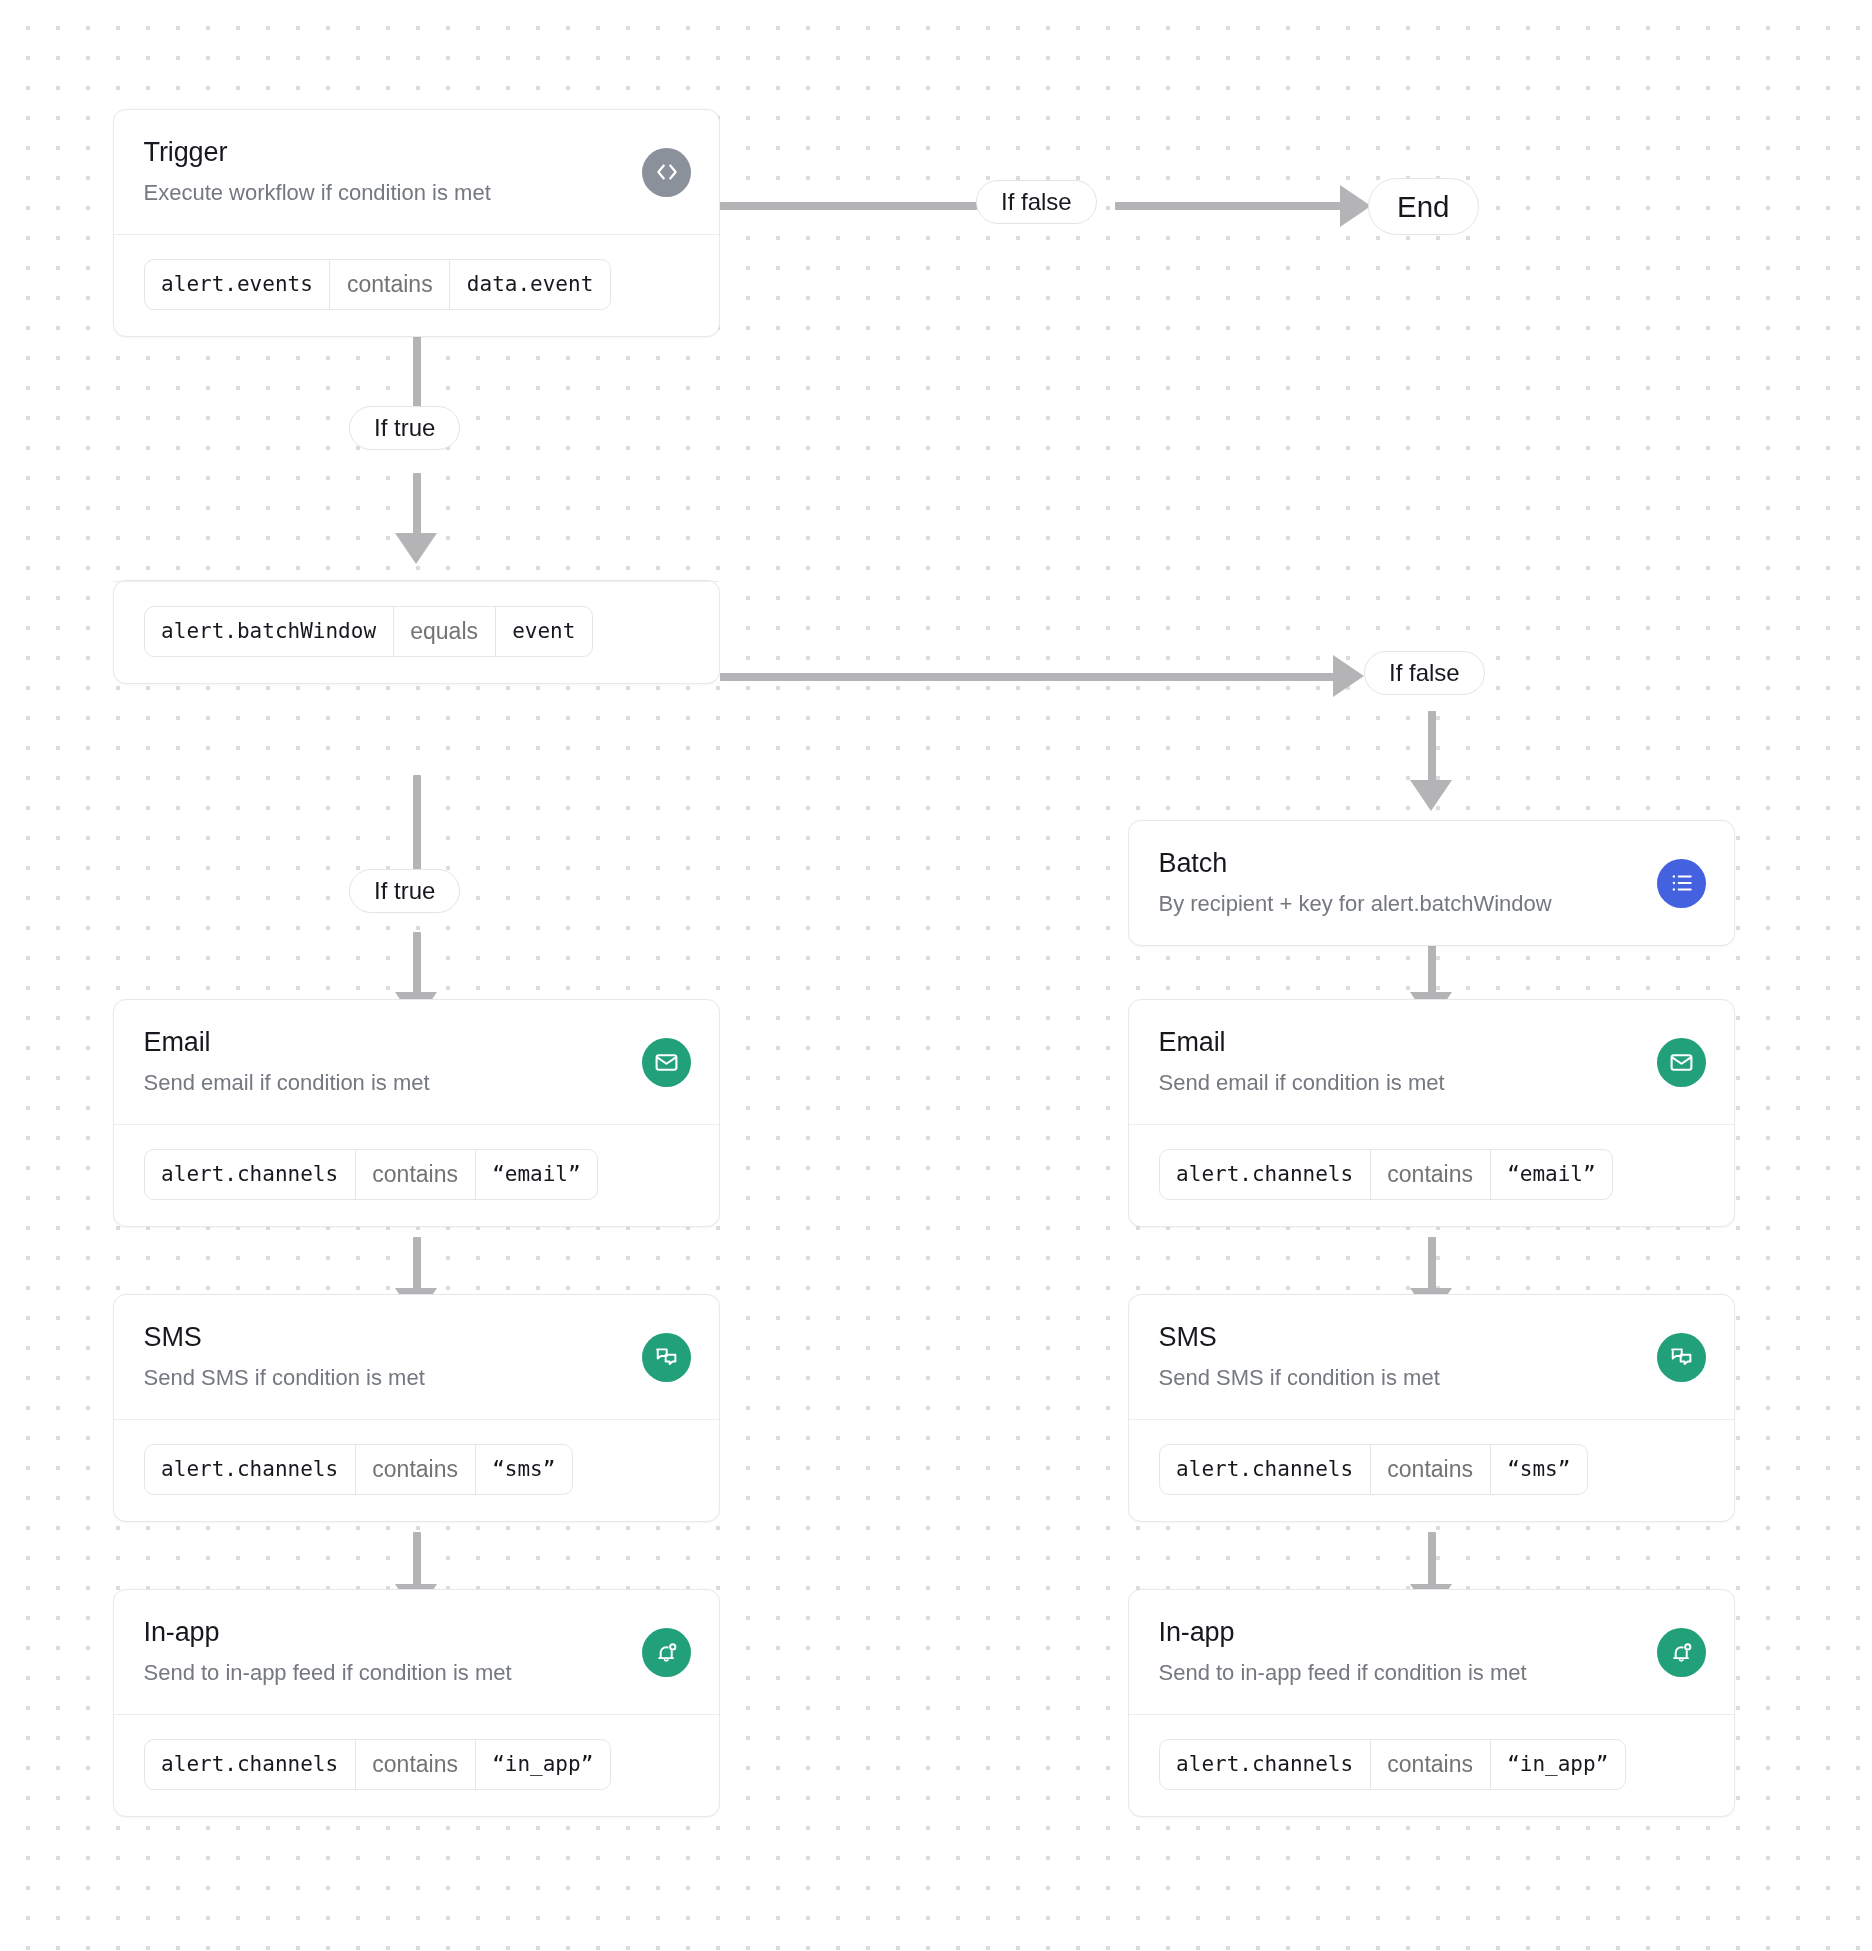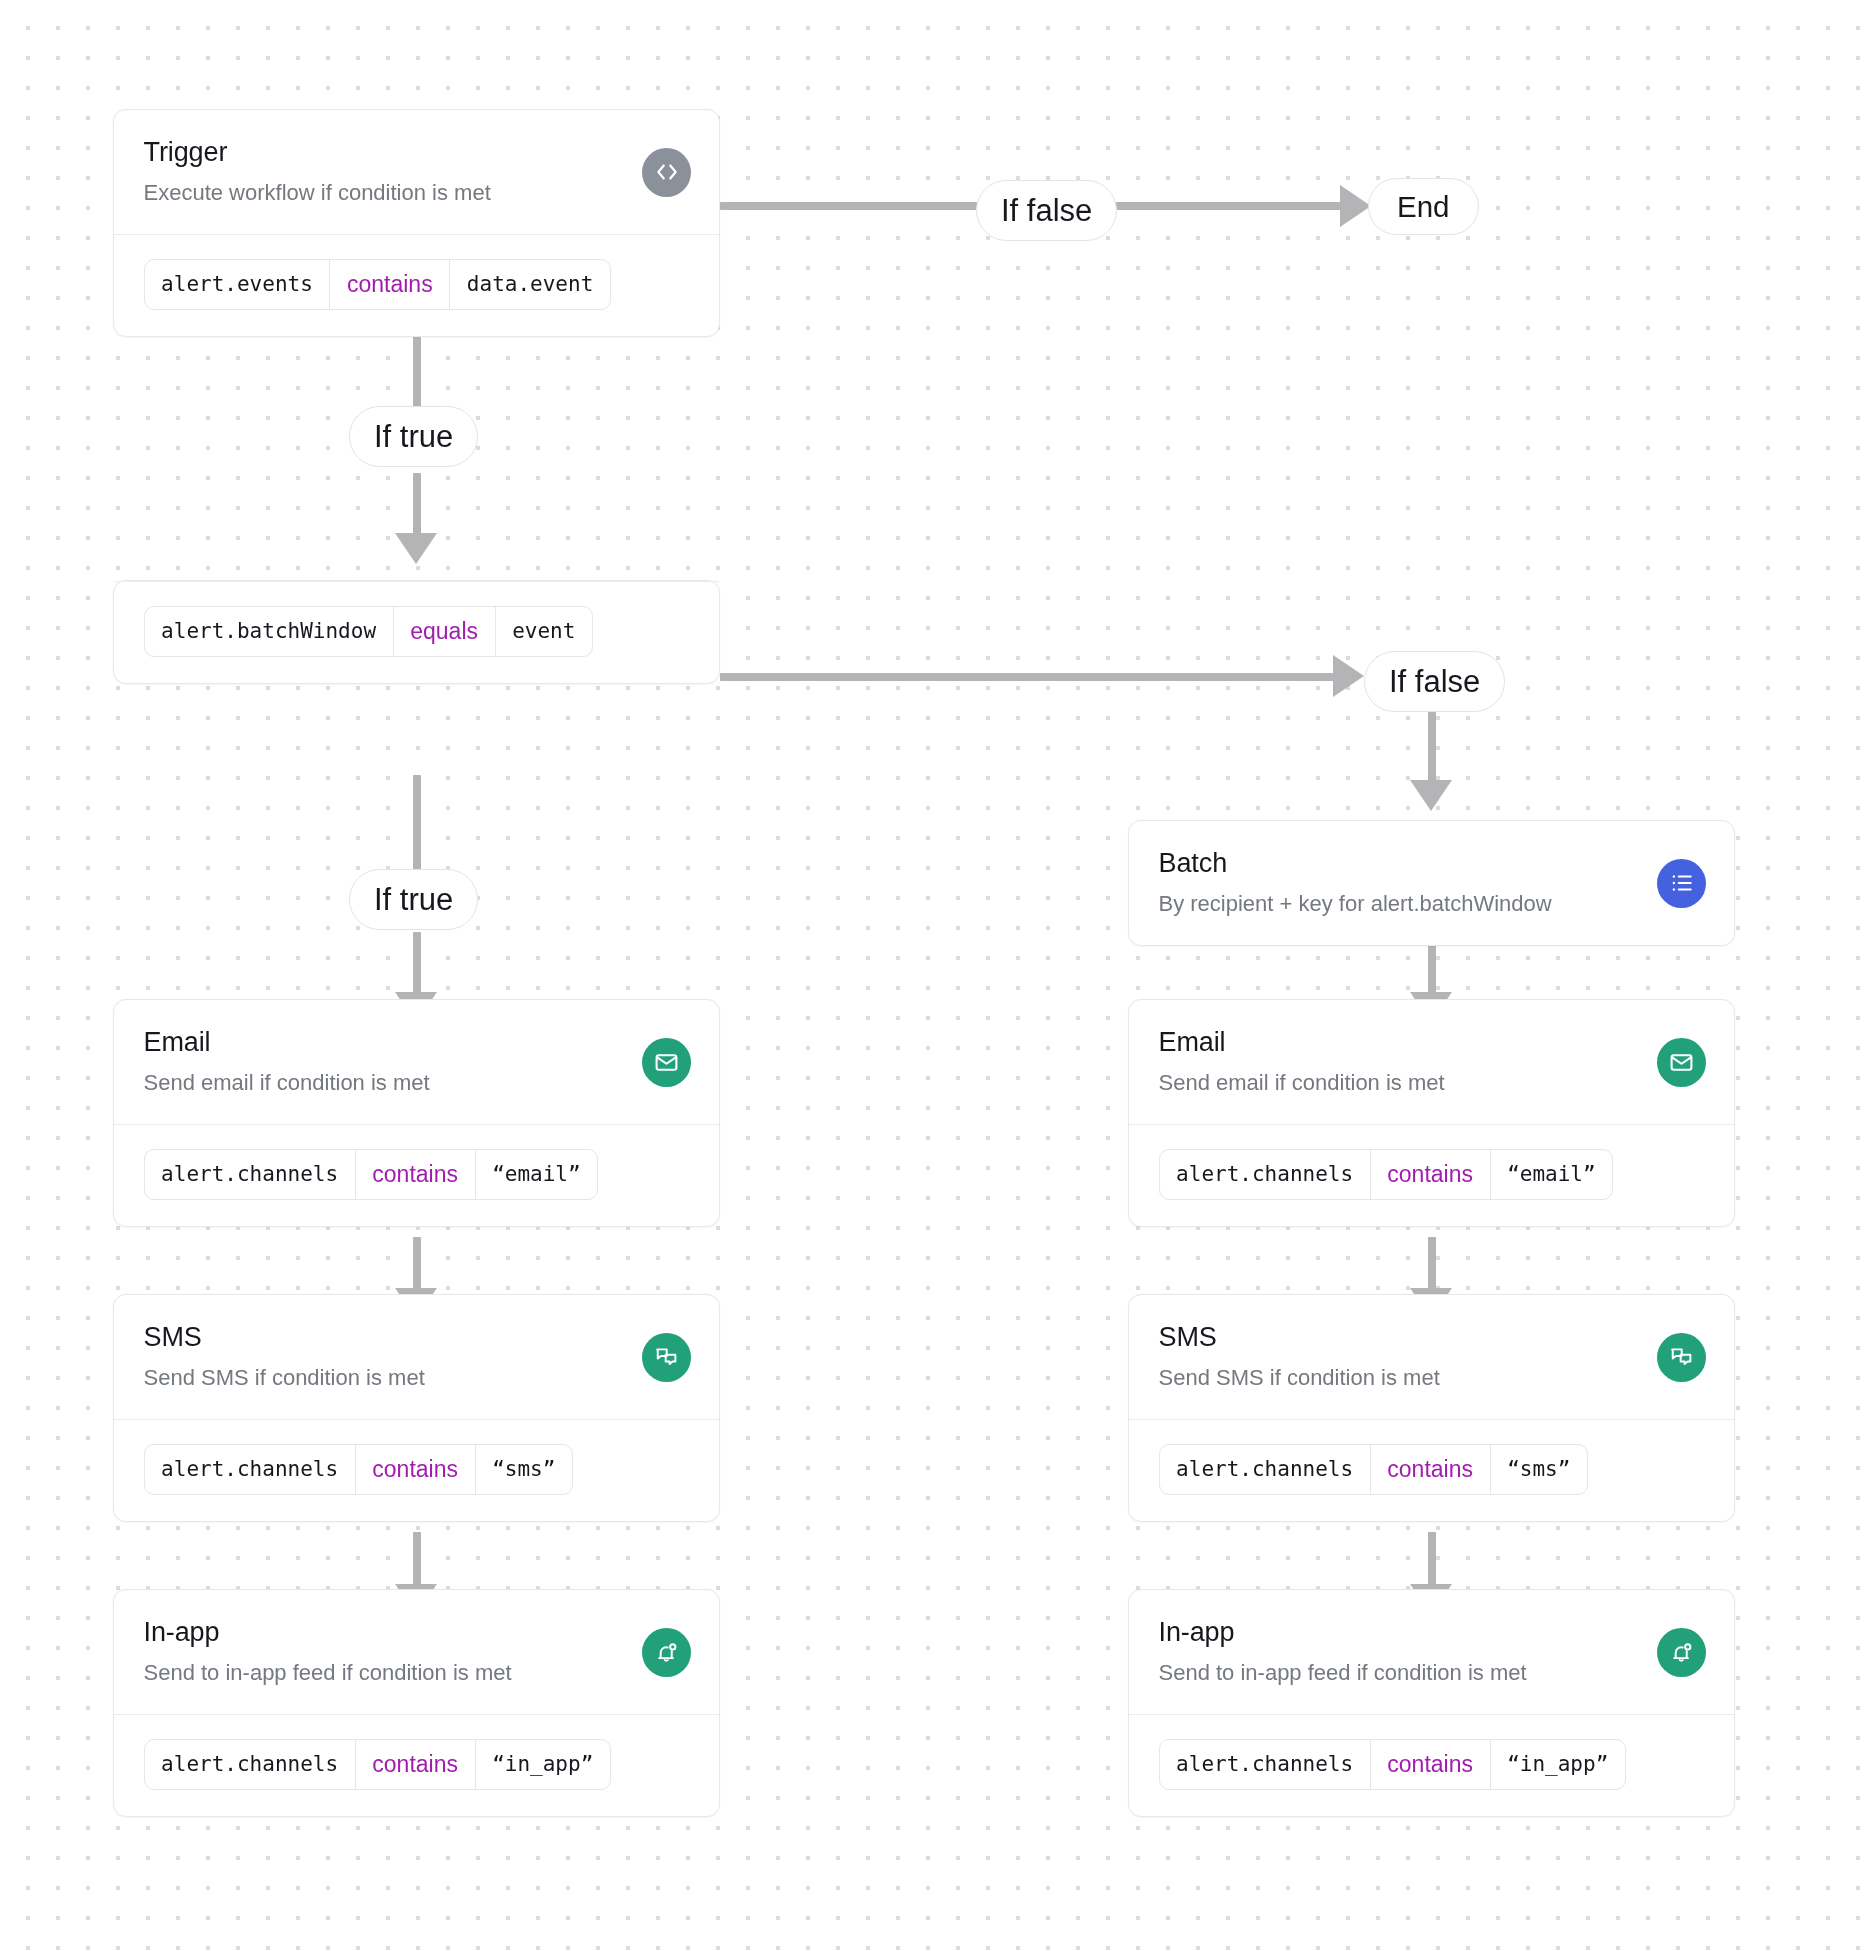--- a/index.html
+++ b/index.html
@@ -96,44 +96,44 @@
     display: flex;
     align-items: center;
     white-space: nowrap;
   }
   .cond-cell.mono {
     font-family: "DejaVu Sans Mono", "Liberation Mono", monospace;
     color: #16181d;
     font-size: 21px;
   }
   .cond-cell.op {
-    color: #a21caf;
+    color: #737373;
     border-left: 0.9px solid #e6e6e9;
     border-right: 0.9px solid #e6e6e9;
     font-family: "Liberation Sans", sans-serif;
     font-size: 23px;
   }
 
   
   .flow-pill {
     position: absolute;
     background: #ffffff;
     border: 0.9px solid #e4e4e7;
     border-radius: 922px;
     display: flex;
     align-items: center;
     justify-content: center;
     color: #16181d;
     box-sizing: border-box;
     z-index: 6;
   }
   .pill-sm {
-    height: 61px;
+    height: 44px;
     padding: 0 24px;
-    font-size: 31px;
+    font-size: 24px;
   }
   .pill-end {
     height: 57px;
     padding: 0 28px;
     font-size: 29.5px;
   }
 
   
   .conn {
     position: absolute;

